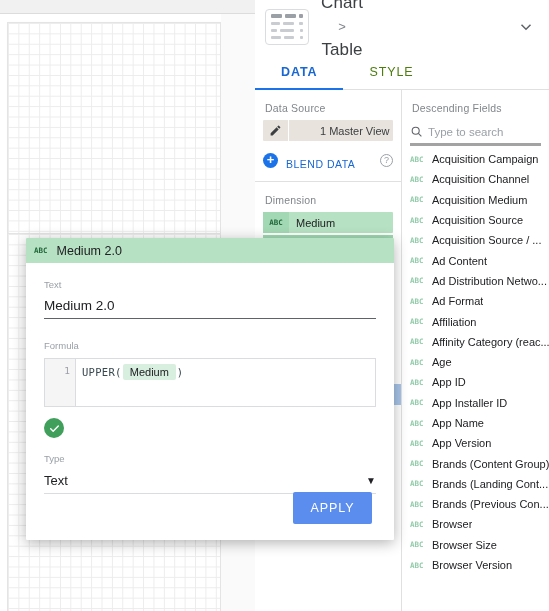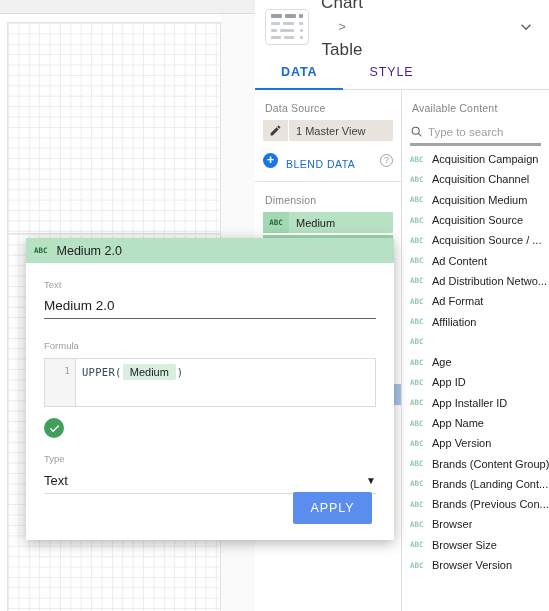--- a/index.html
+++ b/index.html
@@ -72,42 +72,42 @@
     color: #5f6368;
   }
 
   .tabs {
     display: flex; height: 37px; border-bottom: 1px solid #e0e0e0;
     background: #fff;
   }
   .tab {
     flex: 0 0 auto; padding: 0 26px; display: flex; align-items: center;
     justify-content: center; font-size: 12.5px; letter-spacing: .9px;
-    color: #4c1d95; position: relative; height: 37px;
+    color: #4d7c0f; position: relative; height: 37px;
   }
   .tab.active { color: #1967d2; font-weight: bold; }
   .tab.active::after {
     content: ''; position: absolute; left: 0; right: 0; bottom: -1px;
     height: 3px; background: #1a73e8;
   }
 
   .panel-body { display: flex; height: 574px; }
   .col-left {
     width: 147px; border-right: 1px solid #e0e0e0; background: #fff;
     position: relative; overflow: hidden;
   }
   .col-right { width: 147px; background: #fff; position: relative; overflow: hidden; }
 
   .sec-label {
     font-size: 10.5px; color: #80868b; padding: 12px 10px 6px 10px;
     letter-spacing: .2px;
   }
   .ds-row {
     margin: 0 8px; height: 21px; background: #e8e3dc; display: flex;
-    align-items: center; border-radius: 1px;
+    align-items: center; border-radius: 1px; gap: 24px;
   }
   .ds-edit {
     width: 26px; height: 21px; display: flex; align-items: center;
     justify-content: center; border-right: 1px solid #fff; color: #3c4043;
   }
   .ds-name { font-size: 11px; color: #3c4043; padding-left: 7px; }
   .blend-row {
     display: flex; align-items: center; margin: 9px 8px 0 8px; height: 20px;
   }
   .plus-circle {
@@ -331,21 +331,21 @@
           <div class="chip-name">Pageviews</div>
         </div>
 
         <div class="sort-select" style="position:absolute; left:0; top:327px; width:131px; margin:0 8px;">
           <span>Descending</span>
           <span class="sort-arrow">▼</span>
         </div>
       </div>
 
       <div class="col-right">
-        <div class="sec-label">Available Content</div>
+        <div class="sec-label">Descending Fields</div>
 
         <div class="search-row">
           <div class="search-ico">
             <svg width="13" height="13" viewBox="0 0 24 24">
                 <circle cx="10.5" cy="10.5" r="6.5" fill="none" stroke="#5f6368" stroke-width="2"></circle>
                 <line x1="15.5" y1="15.5" x2="21" y2="21" stroke="#5f6368" stroke-width="2"></line>
               </svg>
           </div>
           <input class="search-input" type="text" placeholder="Type to search" style="">
         </div>
@@ -382,20 +382,21 @@
             <div class="field-row">
               <div class="field-type">ABC</div>
               <div class="field-name">Ad Format</div>
             </div>
             <div class="field-row">
               <div class="field-type">ABC</div>
               <div class="field-name">Affiliation</div>
             </div>
             <div class="field-row">
               <div class="field-type">ABC</div>
+              <div class="field-name">Affinity Category (reac...</div>
             </div>
             <div class="field-row">
               <div class="field-type">ABC</div>
               <div class="field-name">Age</div>
             </div>
             <div class="field-row">
               <div class="field-type">ABC</div>
               <div class="field-name">App ID</div>
             </div>
             <div class="field-row">

